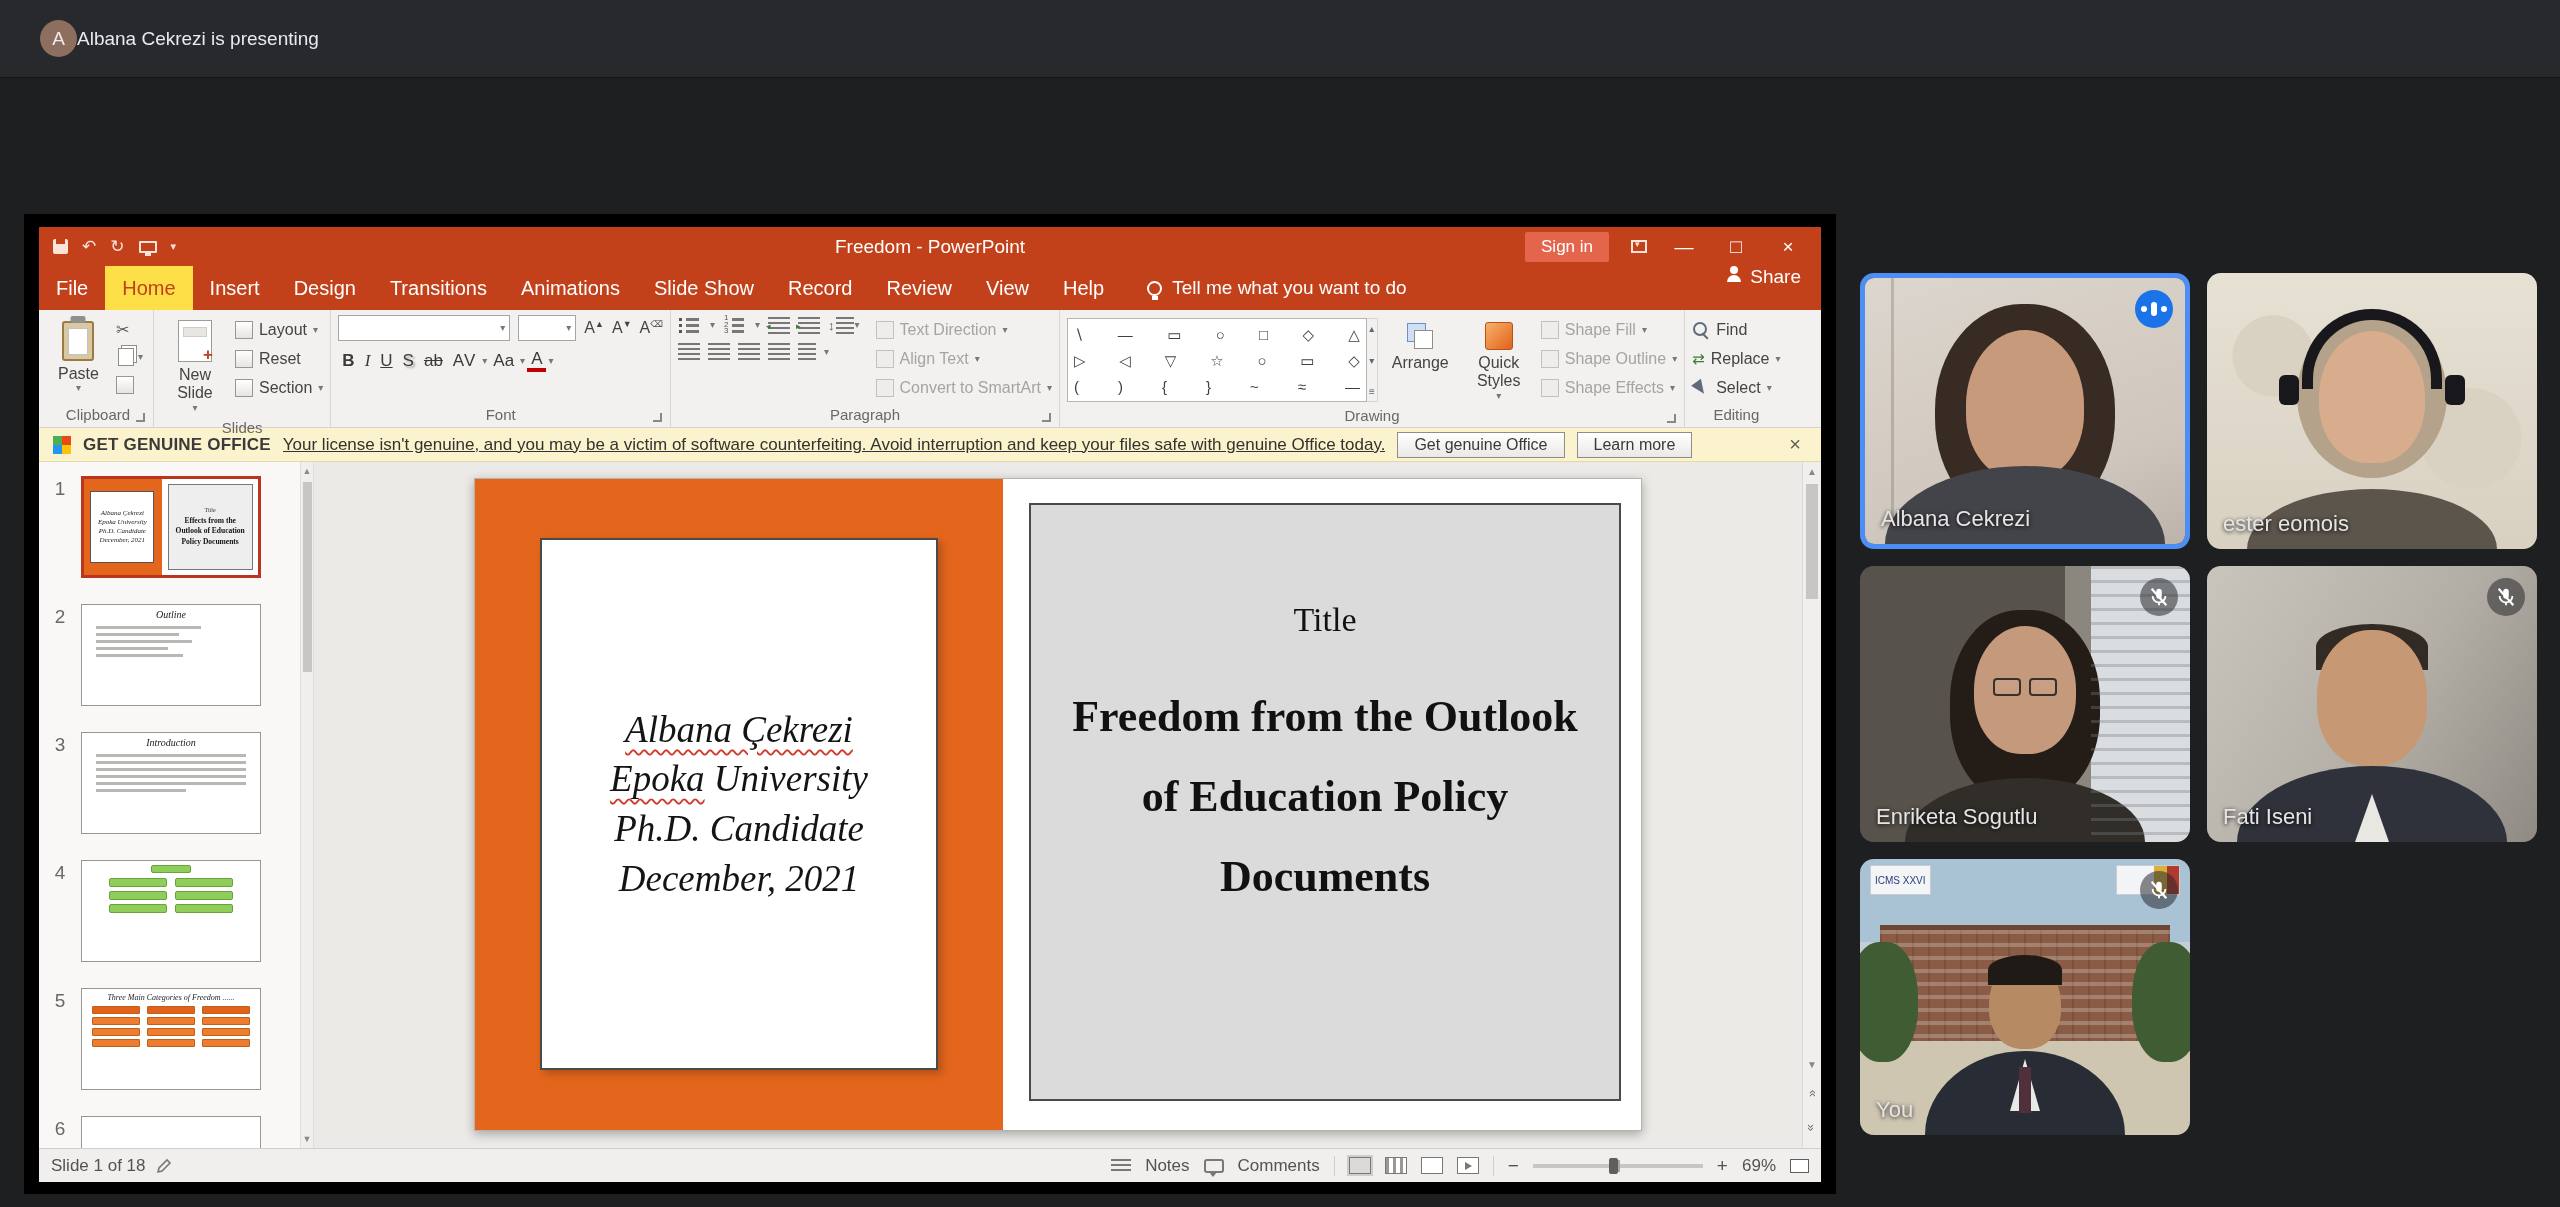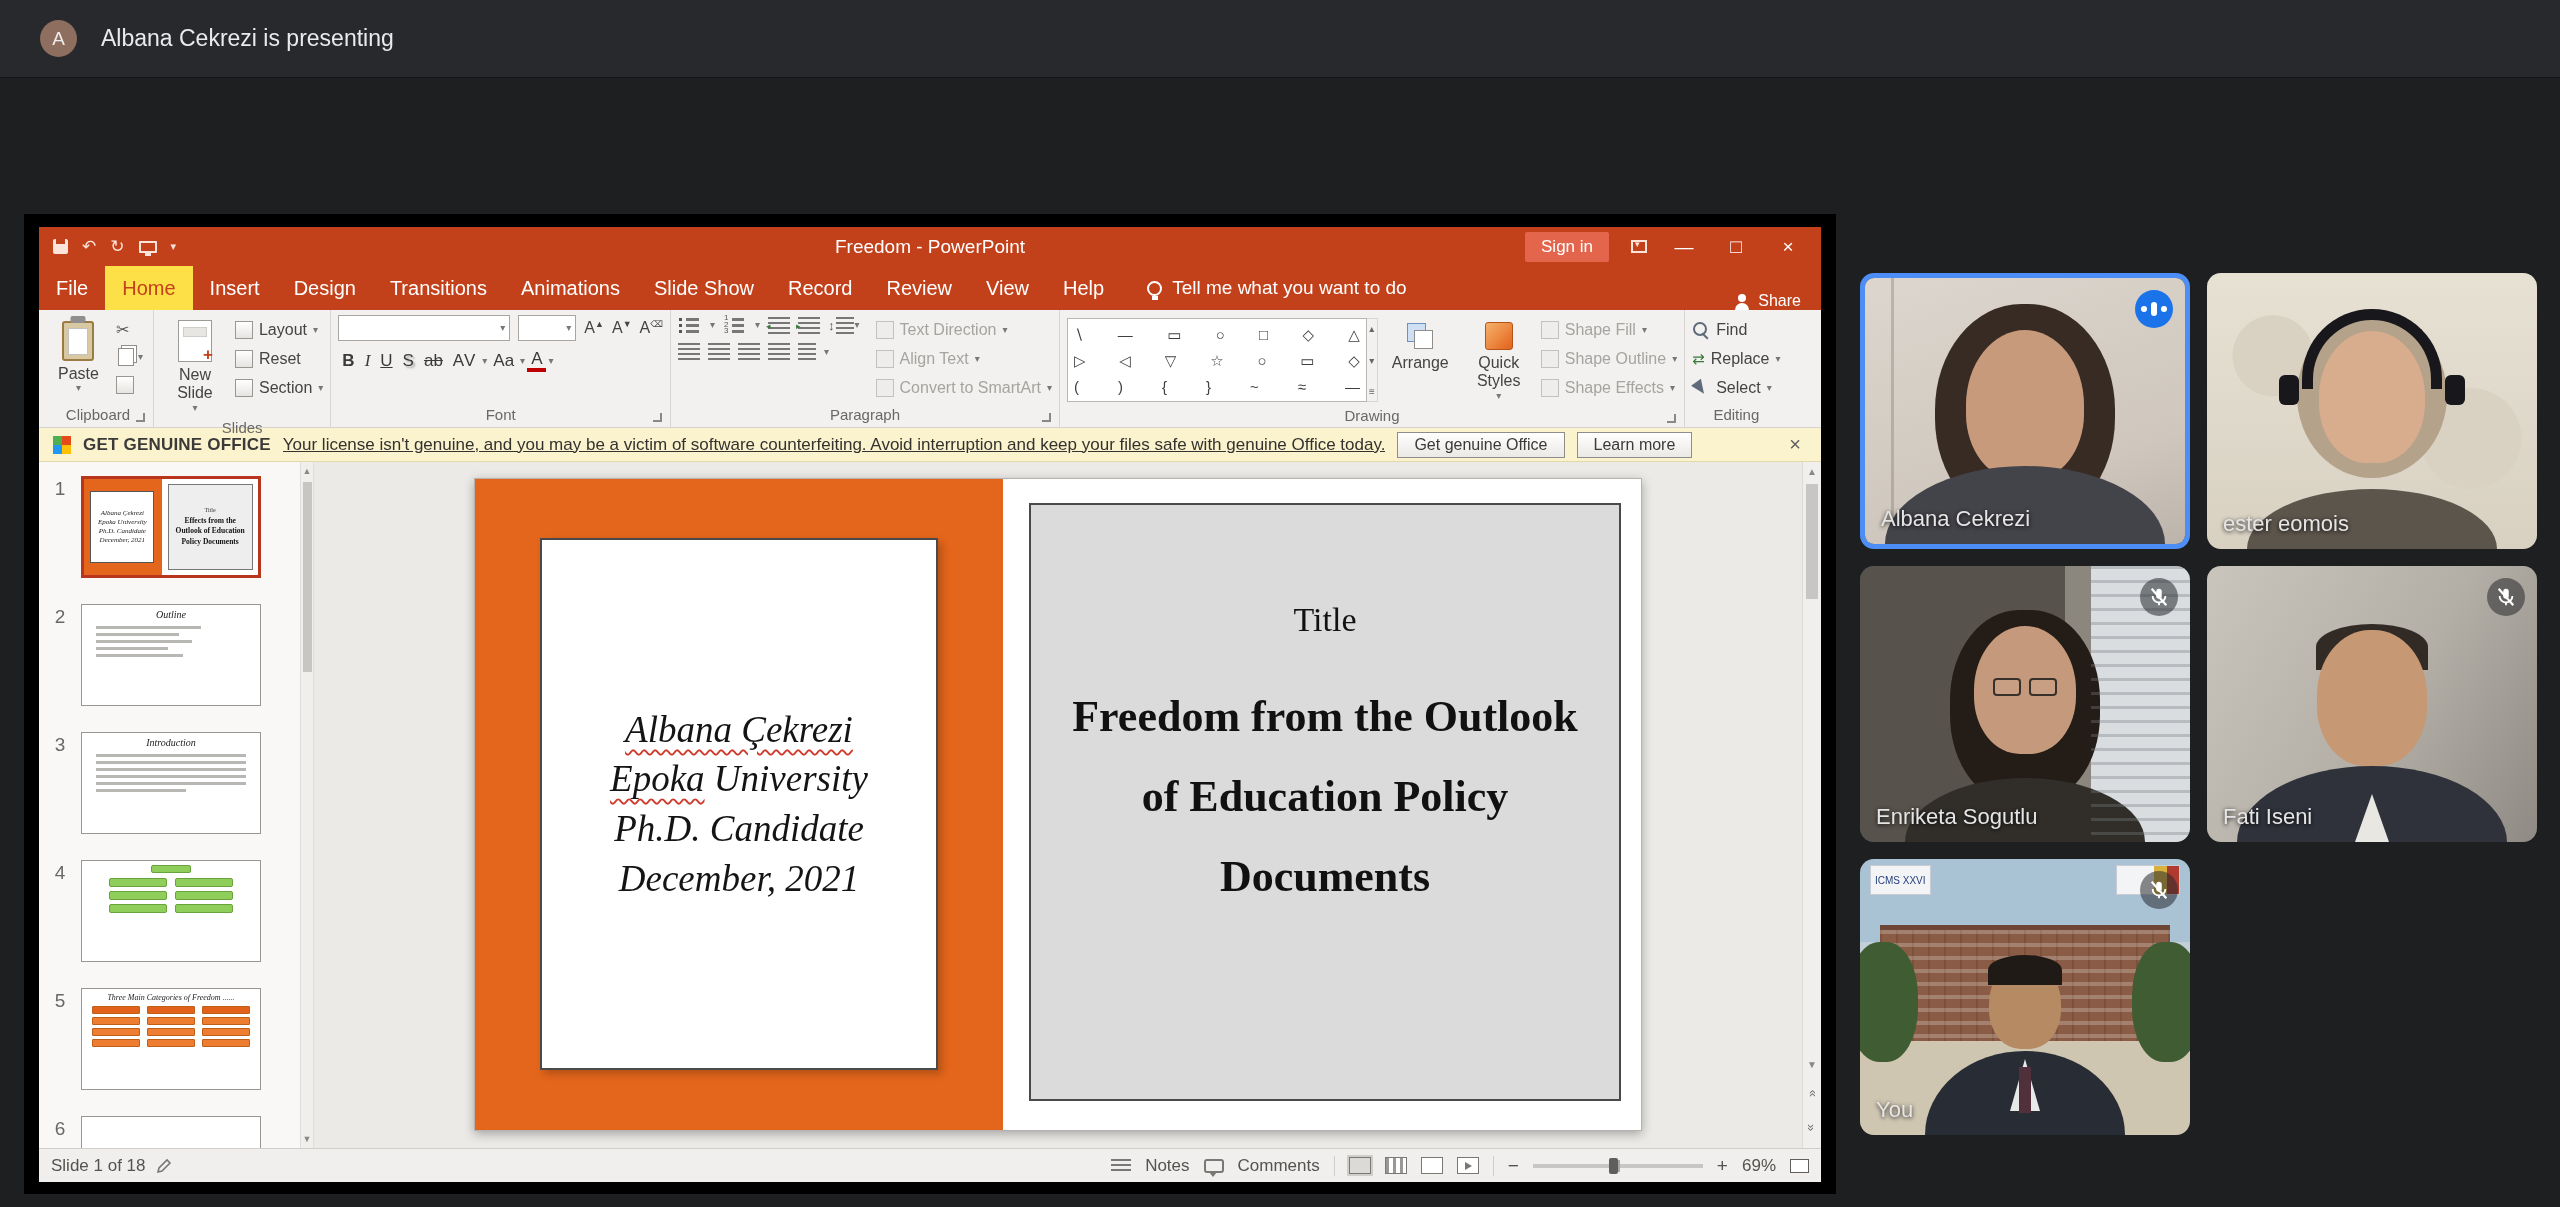--- a/index.html
+++ b/index.html
@@ -2,21 +2,21 @@
 <html><head>
 <meta charset="utf-8">
 <style>
   * {margin:0;padding:0;box-sizing:border-box}
   html,body {width:2560px;height:1207px;overflow:hidden;background:#1e1f21;font-family:"Liberation Sans",sans-serif}
   body {position:relative}
 
   
   .topbar {position:absolute;left:0;top:0;width:2560px;height:78px;background:#28292c;display:flex;align-items:center;border-bottom:1px solid #141517}
   .topbar .avatar {width:37px;height:37px;border-radius:50%;background:#8d6e5f;color:#f1eceb;font-size:19px;display:flex;align-items:center;justify-content:center;margin-left:40px}
-  .topbar .ptext {margin-left:24px;color:#e8eaed;font-size:23px}
+  .topbar .ptext {color:#e8eaed;font-size:19px}
 
   
   .screenshare {position:absolute;left:24px;top:214px;width:1812px;height:980px;background:#000;padding:13px 15px 12px 15px}
   .ppt {width:100%;height:100%;display:flex;flex-direction:column;background:#f3f1ef;font-size:17px;color:#3b3a39}
 
   .titlebar {height:39px;background:#c2411b;display:flex;align-items:center;color:#fff;position:relative;flex:none}
   .qat {display:flex;align-items:center;gap:14px;margin-left:14px;font-size:17px}
   .qat .q {color:#fde4da;cursor:default}
   .q-save {width:15px;height:15px;background:#fde4da;border-radius:2px;position:relative}
   .q-save::before {content:"";position:absolute;left:3px;top:0;width:9px;height:5px;background:#c2411b}
@@ -28,21 +28,21 @@
   .q-rdo {width:16px;height:13px;border:2px solid #fde4da;position:relative}
   .q-rdo::after {content:"▾";position:absolute;left:2px;top:-3px;font-size:9px;color:#fde4da}
   .winbtn {color:#fff;font-size:19px;width:30px;text-align:center}
 
   .tabrow {height:44px;background:#c2411b;display:flex;align-items:stretch;color:#fff;flex:none;position:relative}
   .tab {padding:0 17px;display:flex;align-items:center;font-size:20px;white-space:nowrap}
   .tab.active {background:#fde047;color:#c2411b}
   .tellme {display:flex;align-items:center;gap:10px;margin-left:26px;font-size:19px;color:#fff}
   .bulb {width:15px;height:15px;border:2px solid #fff;border-radius:50%;position:relative;flex:none}
   .bulb::after {content:"";position:absolute;left:50%;bottom:-6px;transform:translateX(-50%);width:6px;height:4px;background:#fff}
-  .sharebox {position:absolute;right:20px;top:0;height:100%;display:flex;align-items:flex-end;gap:8px;font-size:16px}
+  .sharebox {position:absolute;right:20px;top:0;height:100%;display:flex;align-items:flex-start;gap:8px;font-size:19px}
   .shic {width:16px;height:16px;position:relative}
   .shic::before {content:"";position:absolute;left:50%;top:0;transform:translateX(-50%);width:8px;height:8px;border-radius:50%;background:#fff}
   .shic::after {content:"";position:absolute;left:50%;bottom:0;transform:translateX(-50%);width:14px;height:7px;border-radius:7px 7px 0 0;background:#fff}
 
   
   .ribbon {height:118px;background:#f3f1ef;border-bottom:1px solid #d5d2cf;display:flex;flex:none;padding-left:4px}
   .rg {display:flex;flex-direction:column;border-right:1px solid #d8d5d2;padding:5px 7px 0 7px;position:relative}
   .rb {flex:1;display:flex;align-items:flex-start;gap:6px}
   .rl {text-align:center;font-size:15px;color:#6a6866;padding:2px 14px 4px 14px;position:relative}
   .lnch {position:absolute;right:1px;bottom:5px;width:9px;height:9px;border-right:2px solid #8a8886;border-bottom:2px solid #8a8886}

